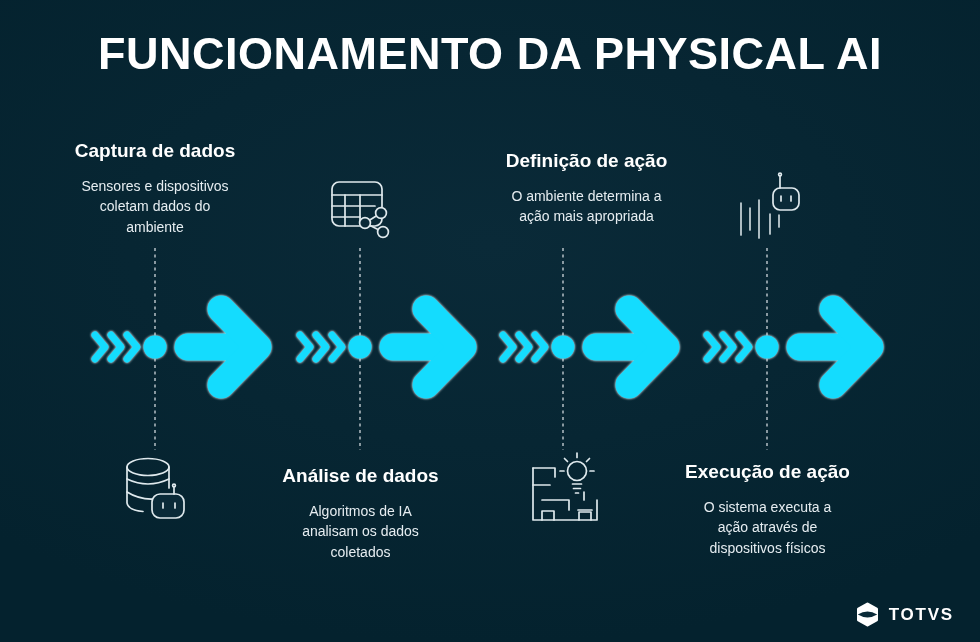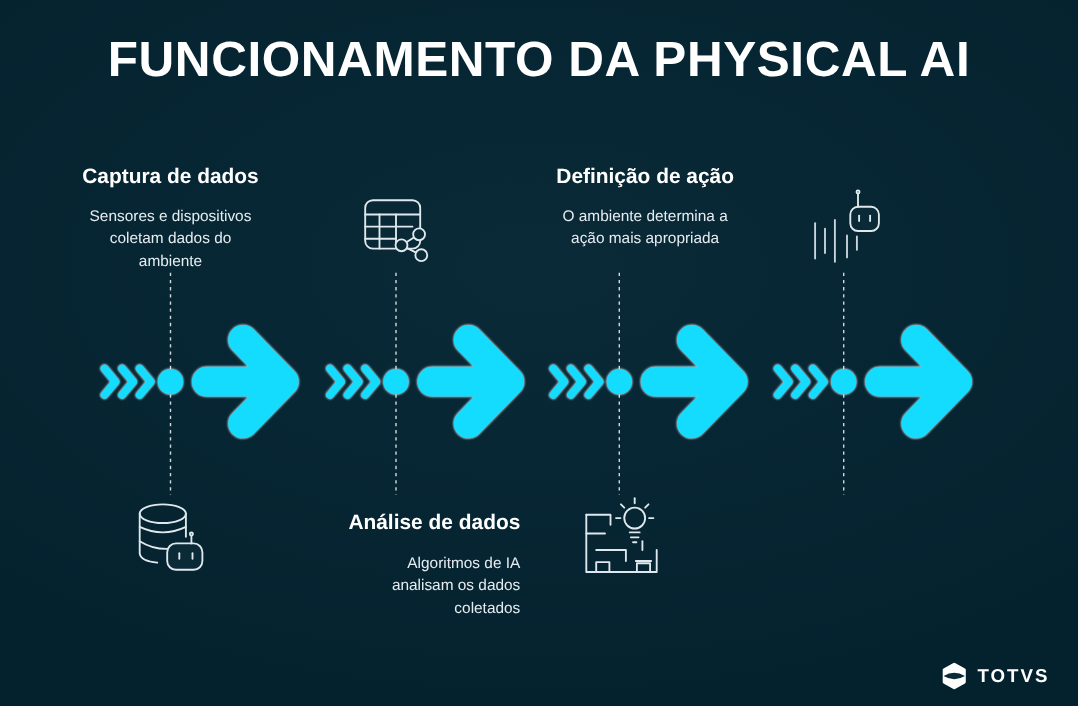--- a/index.html
+++ b/index.html
@@ -48,41 +48,45 @@
   .logo-box{position:relative;width:25px;height:25px;}
   .logo-box svg{position:static;}
 </style>
 </head>
 <body>
 
 <div class="canvas">
 
   <h1 class="title">FUNCIONAMENTO DA PHYSICAL AI</h1>
 
-  <div class="text-block" style="left:40px;top:149px;width:230px;">
+  <div class="text-block" style="left:40px;top:139px;width:230px;">
     <h2 class="step-heading">Captura de dados</h2>
     <p class="step-body">Sensores e dispositivos
 coletam dados do
 ambiente</p>
   </div>
 
   <div class="text-block" style="left:469px;top:149px;width:235px;">
     <h2 class="step-heading">Definição de ação</h2>
     <p class="step-body">O ambiente determina a
 ação mais apropriada</p>
   </div>
 
-  <div class="text-block" style="left:248px;top:464px;width:225px;text-align:right;">
+  <div class="text-block" style="left:248px;top:464px;width:225px;">
     <h2 class="step-heading">Análise de dados</h2>
     <p class="step-body">Algoritmos de IA
 analisam os dados
 coletados</p>
   </div>
 
   <div class="text-block" style="left:645px;top:460px;width:245px;">
+    <h2 class="step-heading">Execução de ação</h2>
+    <p class="step-body">O sistema executa a
+ação através de
+dispositivos físicos</p>
   </div>
 
   <svg style="left:328px;top:176px;" width="78" height="78" viewBox="0 0 78 78">
     <g class="icon-stroke">
       <rect x="4" y="6" width="50" height="44" rx="7"></rect>
       <line x1="4" y1="19" x2="54" y2="19"></line>
       <line x1="4" y1="30" x2="47" y2="30"></line>
       <line x1="4" y1="41" x2="32" y2="41"></line>
       <line x1="17" y1="19" x2="17" y2="50"></line>
       <line x1="32" y1="19" x2="32" y2="45"></line>

